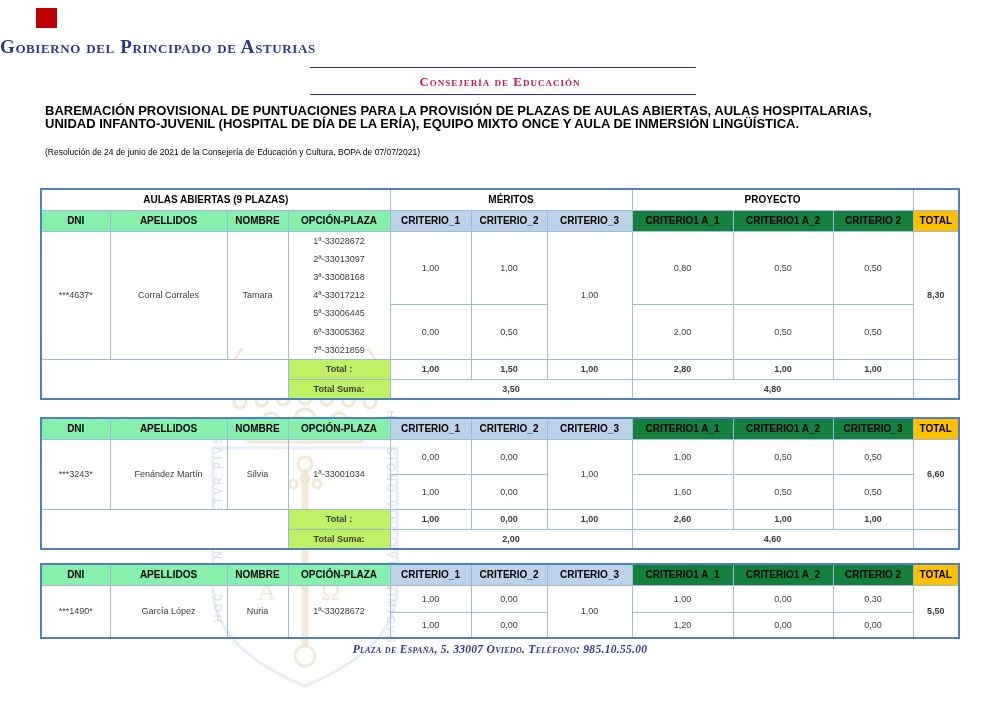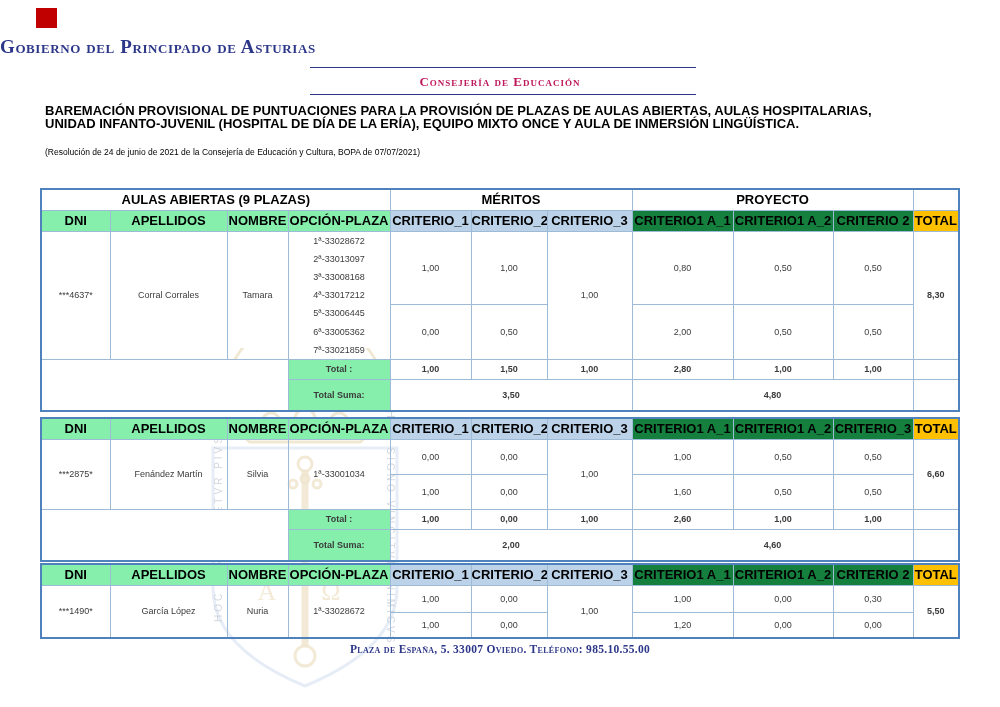--- a/index.html
+++ b/index.html
@@ -26,47 +26,47 @@
     font-size:13px;font-weight:bold;line-height:12.5px;color:#000;
   }
   .resolution{position:absolute;left:45px;top:147px;font-size:8.5px;color:#000;}
   
   .watermark{position:absolute;left:185px;top:348px;width:240px;height:359px;pointer-events:none;}
   
   .tblwrap{position:absolute;left:40px;width:918px;}
   .t1{top:188px;} .t2{top:417px;} .t3{top:563px;}
   table.tbl{border-collapse:collapse;table-layout:fixed;width:918px;border:2px solid #4F81BD;background:transparent;}
   .tbl th,.tbl td{border:1px solid #9DBAD7;padding:0;overflow:hidden;vertical-align:middle;}
-  .tbl th{font-size:13px;font-weight:bold;text-align:center;color:#000;}
+  .tbl th{font-size:10px;font-weight:bold;text-align:center;color:#000;}
   .tbl td{font-size:9px;text-align:center;color:#3b3b3b;}
   .c-dni{width:69px;} .c-ape{width:117px;} .c-nom{width:61px;} .c-opc{width:102px;}
   .c-cr1{width:81px;} .c-cr2{width:76px;} .c-cr3{width:85px;}
   .c-a1{width:101px;} .c-a2{width:100px;} .c-g3{width:80px;} .c-tot{width:46px;}
   .h-white{background:#ffffff;}
   .h-pink{background:#86efac;}
   .h-blue{background:#BCD2E8;}
   .h-green{background:#15803d;text-align:left;padding-left:4px;}
   .h-orange{background:#FFC000;}
   .navy{color:#1F497D;}
   .bold{font-weight:bold;color:#000;}
   .vbottom{vertical-align:bottom;padding-bottom:3px;}
-  .orange-label{background:#86efac;text-align:right;padding-right:6px;color:#1F3864;font-weight:bold;font-size:8.5px;margin-top:32px;}
+  .orange-label{background:#bef264;text-align:right;padding-right:6px;color:#1F3864;font-weight:bold;font-size:8.5px;margin-top:32px;}
   .blank-cell{background:#ffffff;}
   .plaza div{line-height:18.2px;font-size:9px;}
   .suma-proy{border-bottom:2px solid #00B050;}
   tr.gh{height:21px;} tr.ch{height:21px;}
   tr.t1r1{height:73px;} tr.t1r2{height:55px;}
   tr.t2r1{height:35px;} tr.t2r2{height:35px;}
   tr.t3r1{height:27px;} tr.t3r2{height:26px;}
-  tr.tot{height:20px;} tr.sum{height:32px;}
+  tr.tot{height:20px;} tr.sum{height:20px;}
   
   .footer{
     position:absolute;top:643px;left:0;width:100%;text-align:center;
     font-family:"Liberation Serif",serif;font-variant:small-caps;font-weight:bold;
-    font-size:11.5px;letter-spacing:0.3px;color:#2D3789;
+    font-size:11.5px;letter-spacing:0.3px;color:#2D3789;font-style:italic;
   }
 </style>
 </head>
 <body>
 
 <div class="red-marker"></div>
 
 <svg class="watermark" viewBox="0 0 240 359" xmlns="http://www.w3.org/2000/svg">
   <g fill="none" stroke="#F0E6CF" stroke-width="3" opacity="0.9">
     <path d="M 40,50 A 80,80 0 0 1 200,50"></path>
@@ -223,21 +223,21 @@
   <th class="h-pink">OPCIÓN-PLAZA</th>
   <th class="h-blue">CRITERIO_1</th>
   <th class="h-blue">CRITERIO_2</th>
   <th class="h-blue">CRITERIO_3</th>
   <th class="h-green">CRITERIO1 A_1</th>
   <th class="h-green">CRITERIO1 A_2</th>
   <th class="h-green">CRITERIO_3</th>
   <th class="h-orange">TOTAL</th>
 </tr>
 <tr class="t2r1">
-  <td rowspan="2" class="navy">***2875*</td>
+  <td rowspan="2" class="navy">***3243*</td>
   <td rowspan="2" class="navy">Fenández Martín</td>
   <td rowspan="2" class="navy">Silvia</td>
   <td rowspan="2" class="navy">1ª-33001034</td>
   <td>0,00</td>
   <td>0,00</td>
   <td rowspan="2">1,00</td>
   <td>1,00</td>
   <td class="vbottom">0,50</td>
   <td>0,50</td>
   <td rowspan="2" class="bold">6,60</td>

